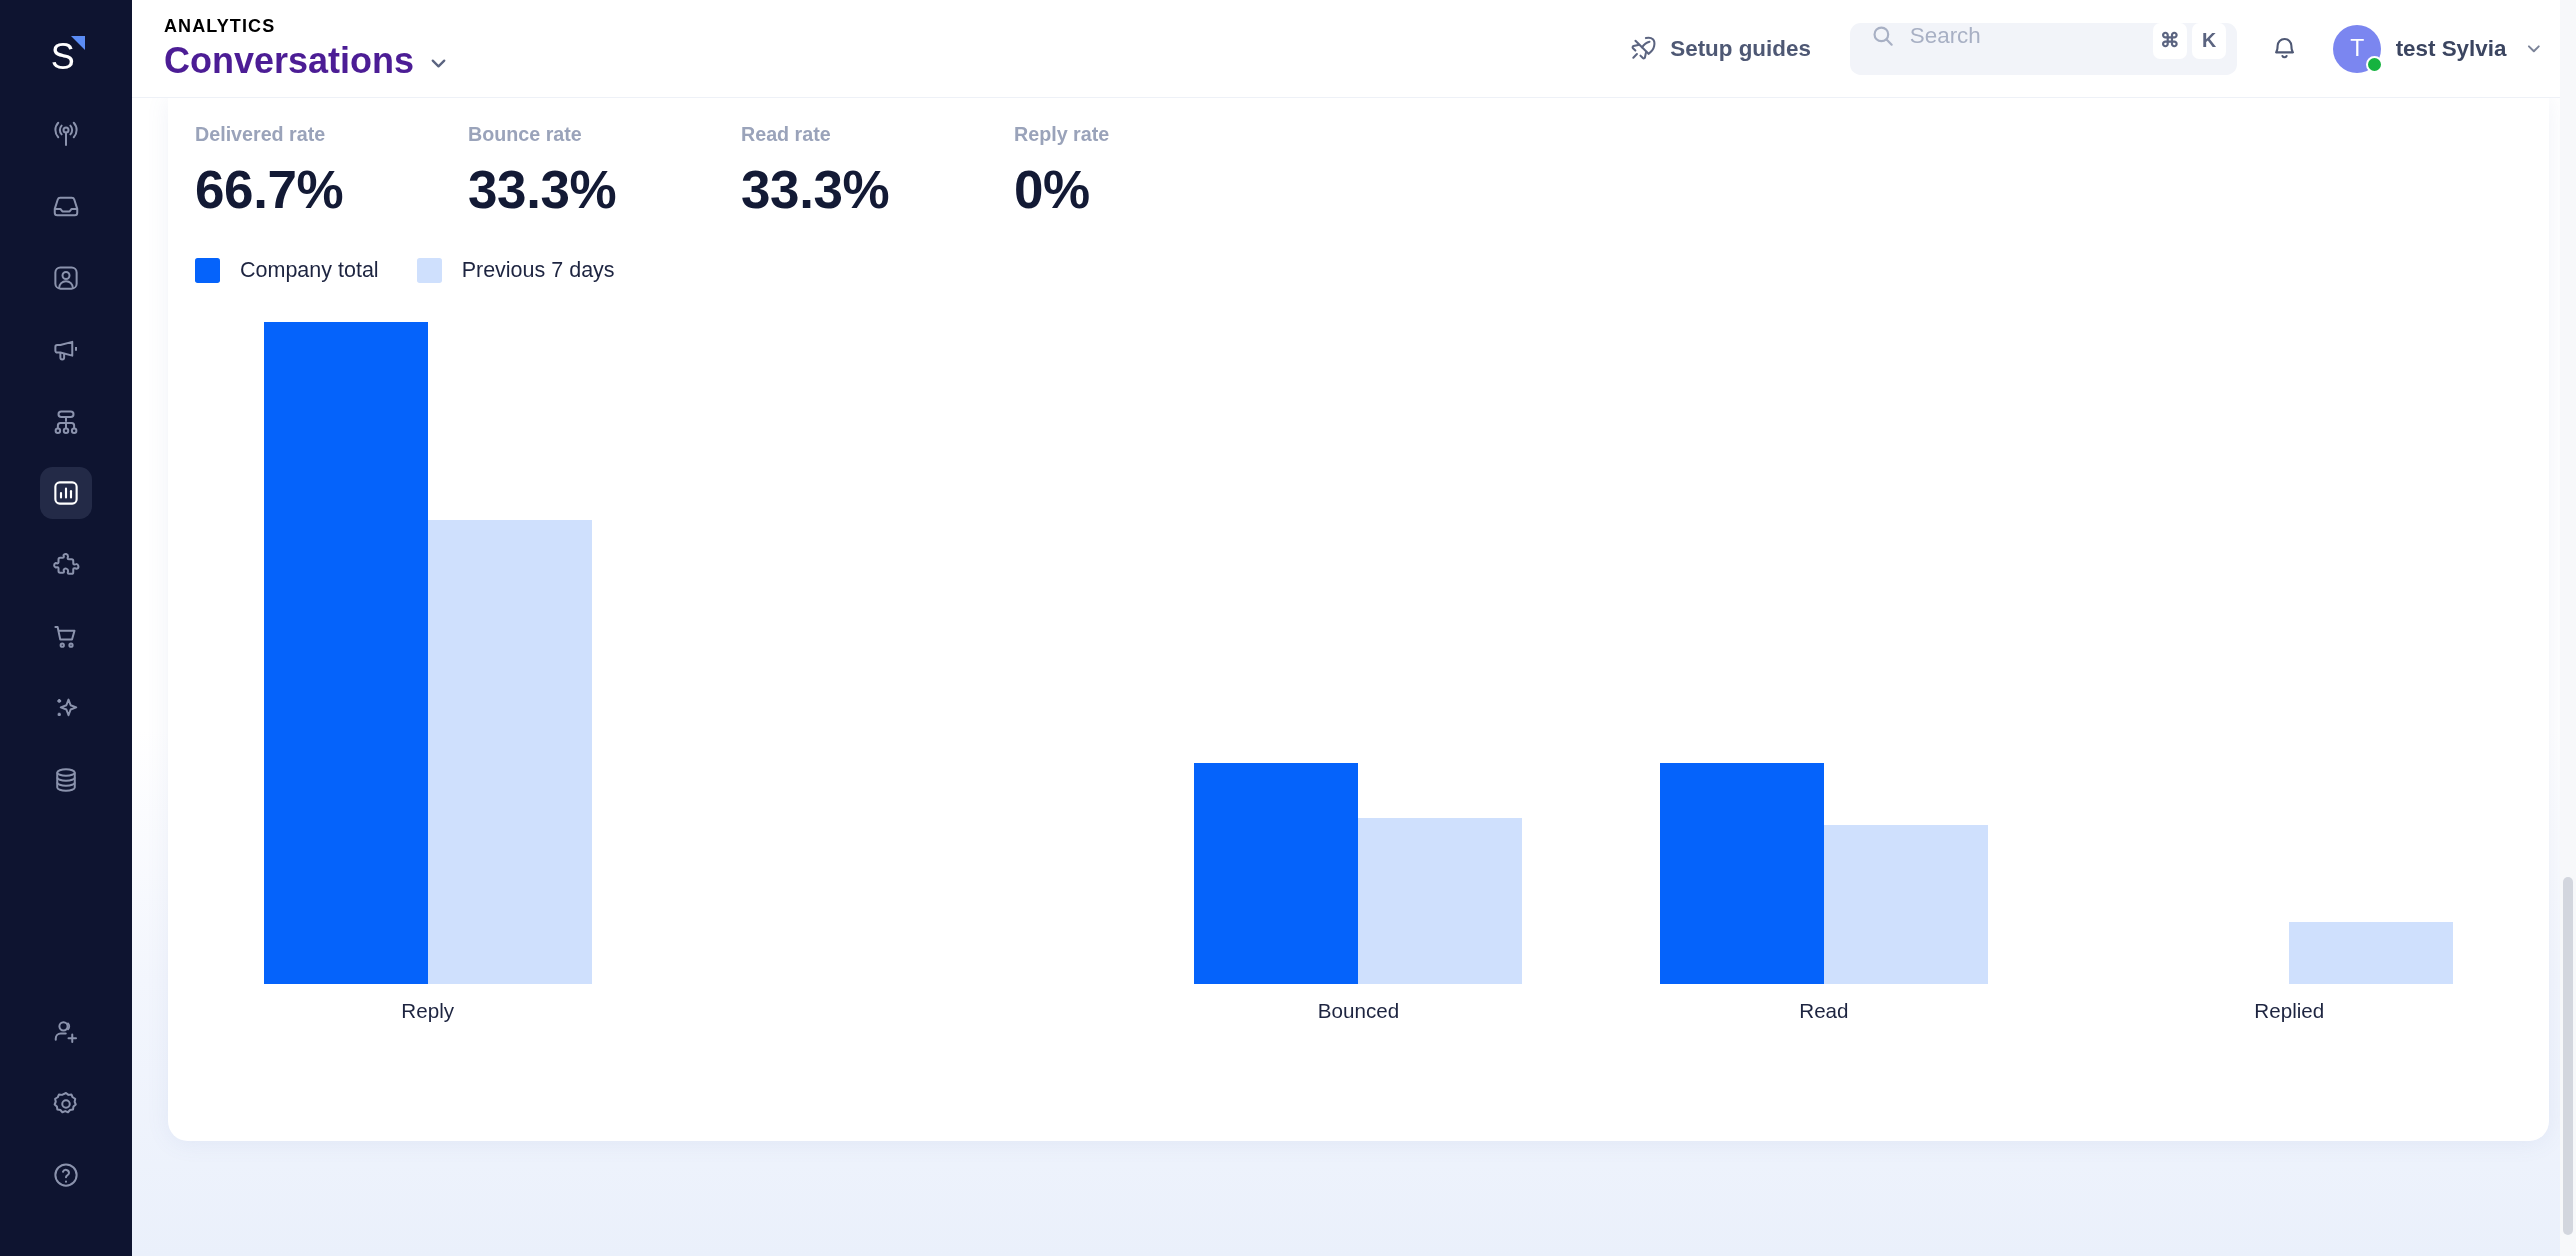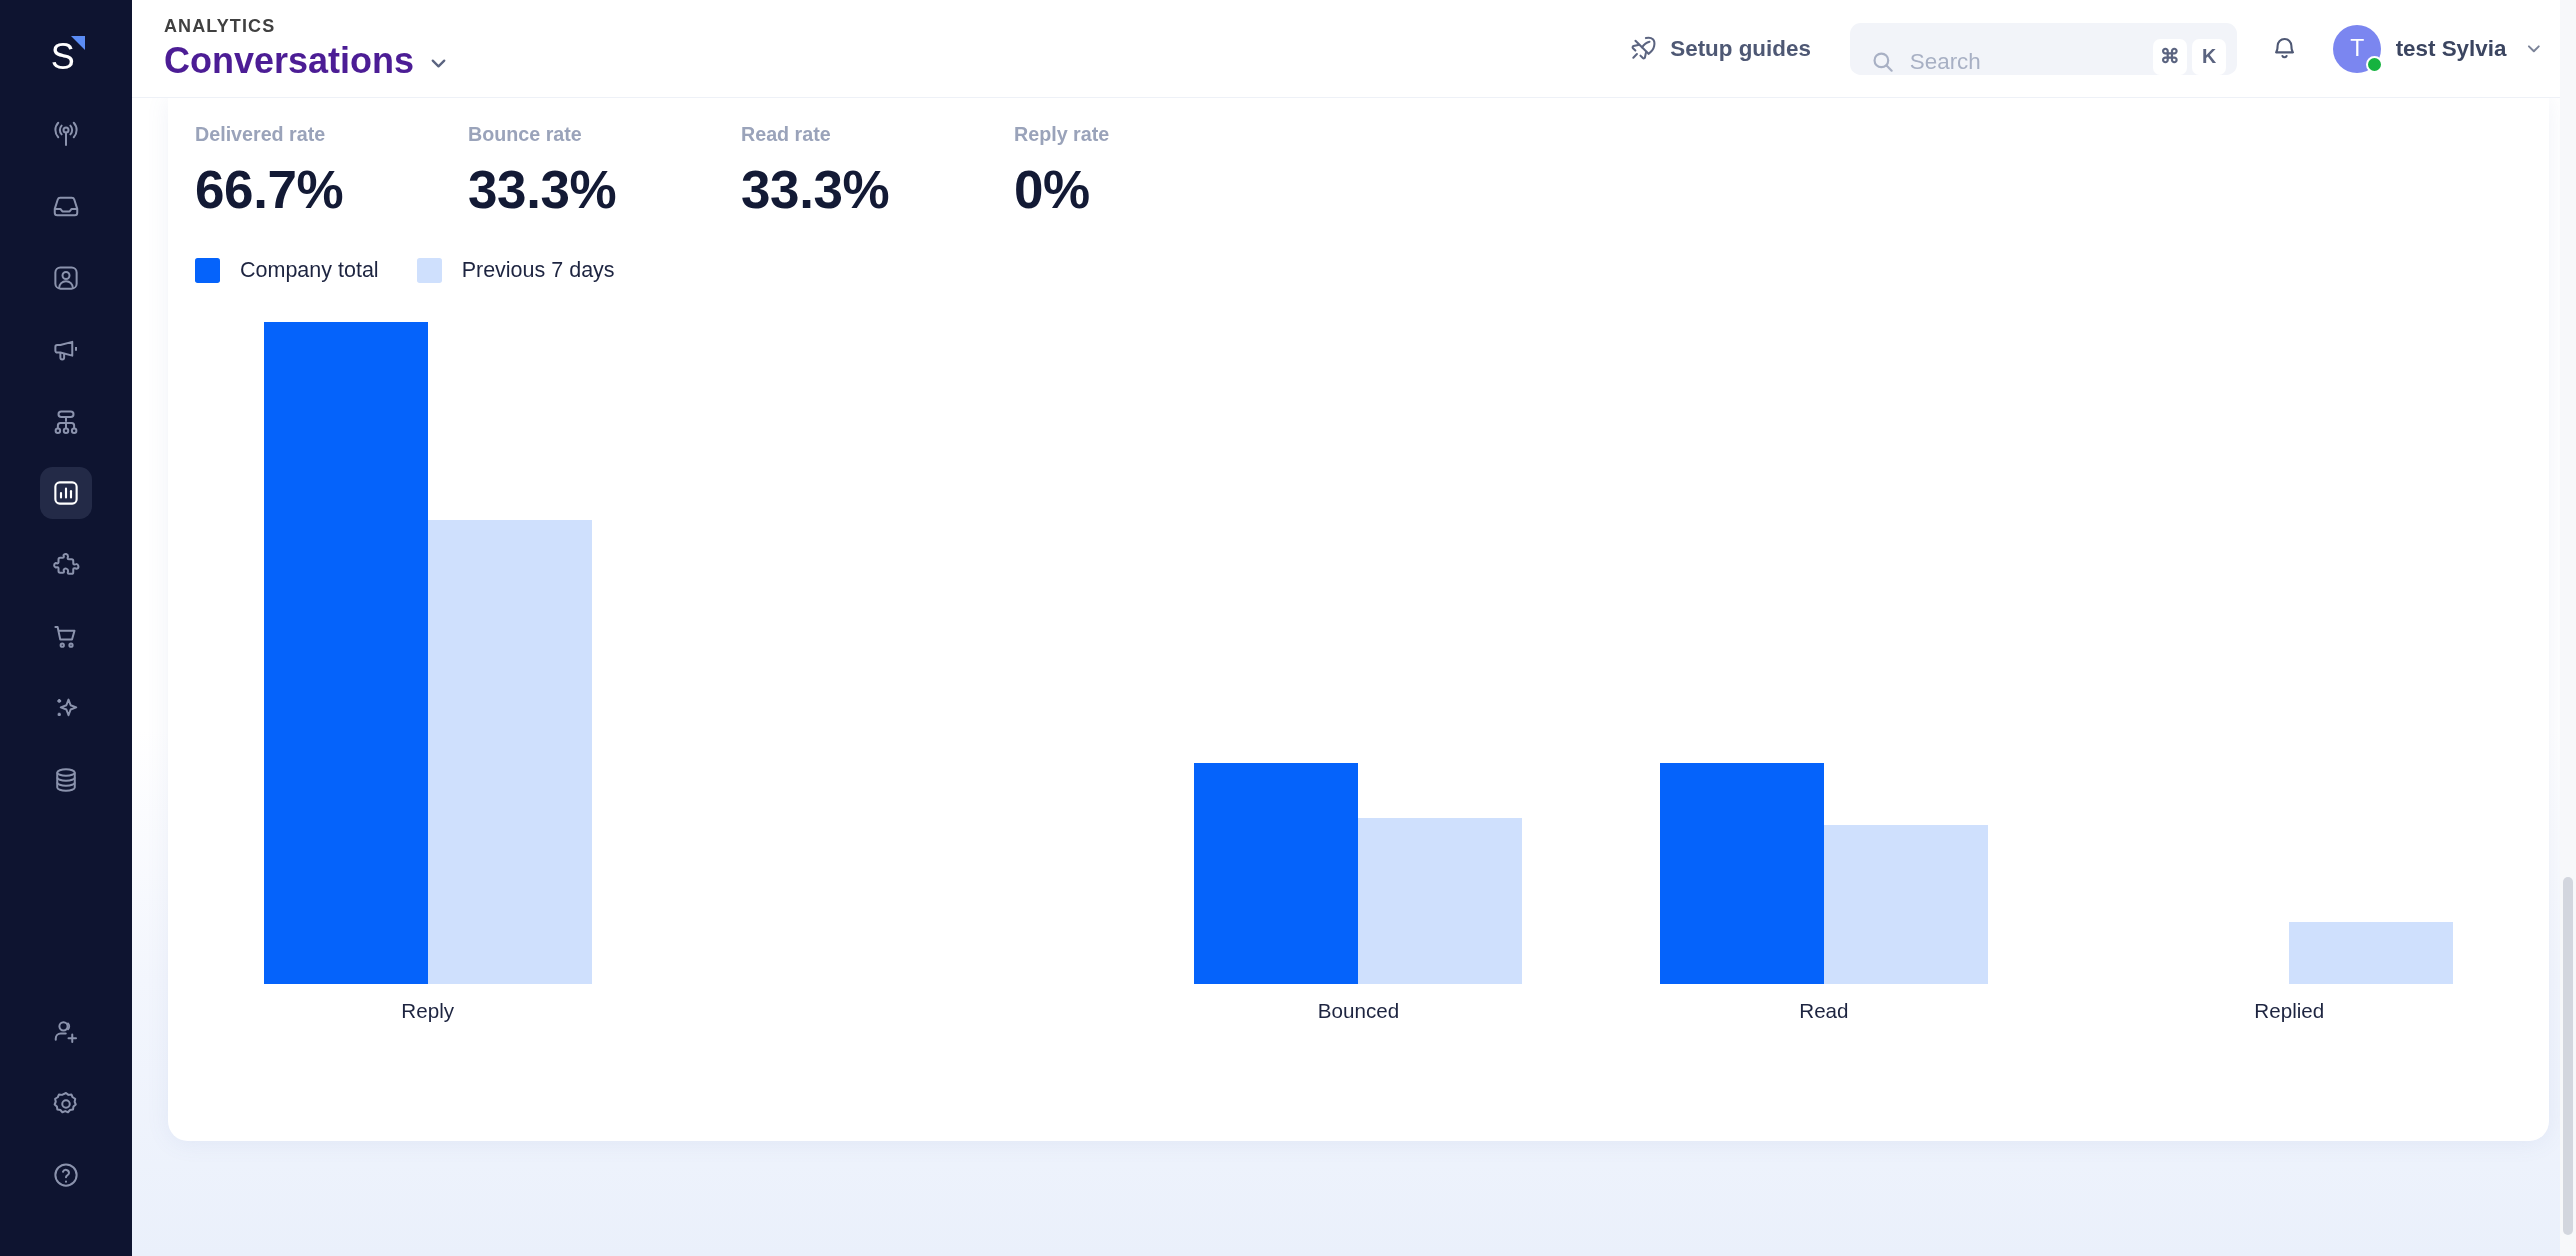--- a/index.html
+++ b/index.html
@@ -75,21 +75,21 @@
     position: absolute; top: 0; left: 0; right: 0;
     height: 98px;
     background: #ffffff;
     display: flex; align-items: center;
     border-bottom: 0.9px solid #eef1f7;
     z-index: 4;
   }
   .title-block { margin-left: 32px; }
   .eyebrow {
     font-size: 18px; font-weight: 700; letter-spacing: 1.1px;
-    color: #404040; text-transform: uppercase;
+    color: #000000; text-transform: uppercase;
     line-height: 1;
     margin-bottom: 6px;
   }
   .title-row { display: flex; align-items: center; gap: 12.5px; }
   .page-title {
     font-size: 36px; font-weight: 700; color: #4c1d95; line-height: 1.1;
   }
   .chev { width: 23px; height: 23px; display:block; margin-top: 5.4px; }
   .chev path { stroke: #5b6480; }
 
@@ -102,21 +102,21 @@
     cursor: pointer; margin-right: 39px;
   }
   .setup-guides .lbl { font-size: 22.4px; font-weight: 600; color: #4e5874; }
   .rocket { width: 29px; height: 29px; display:block; }
   .rocket * { stroke: #5b6480; }
 
   .search-box {
     width: 387px; height: 52px;
     background: #f2f4f9;
     border-radius: 10.7px;
-    display: flex; align-items: flex-end;
+    display: flex; align-items: flex-start;
     padding: 0 10.7px 0 19.7px;
     cursor: text;
   }
   .search-icon { width: 26px; height: 26px; flex: 0 0 26px; }
   .search-icon * { stroke: #a8b0c4; }
   .search-ph {
     flex: 1 1 auto;
     font-size: 22.4px; color: #a8b0c4;
     margin-left: 14.3px;
   }

